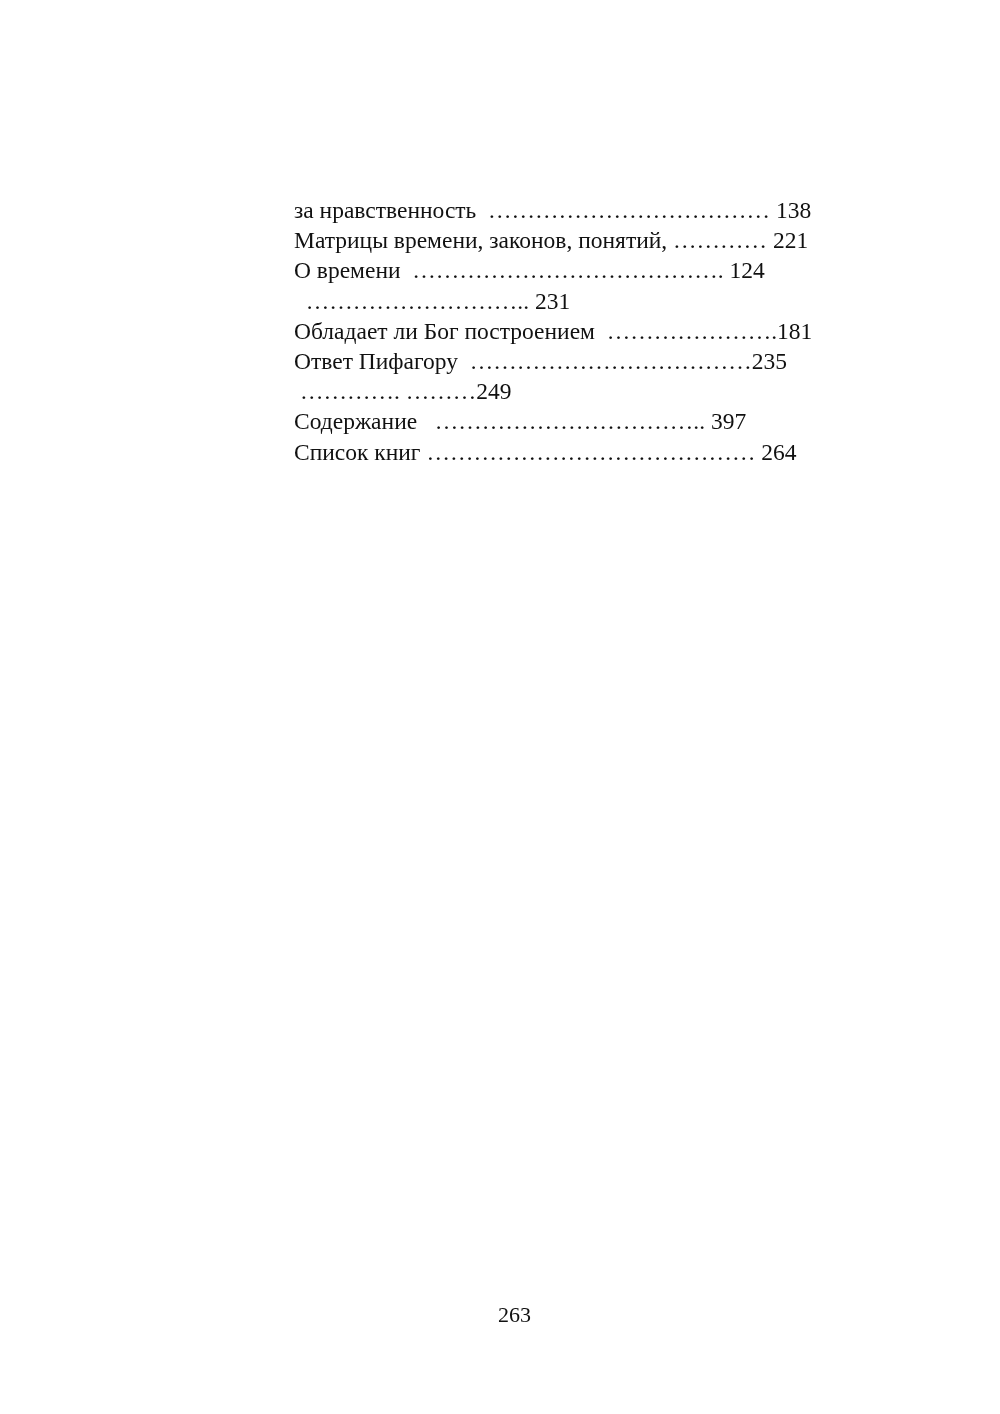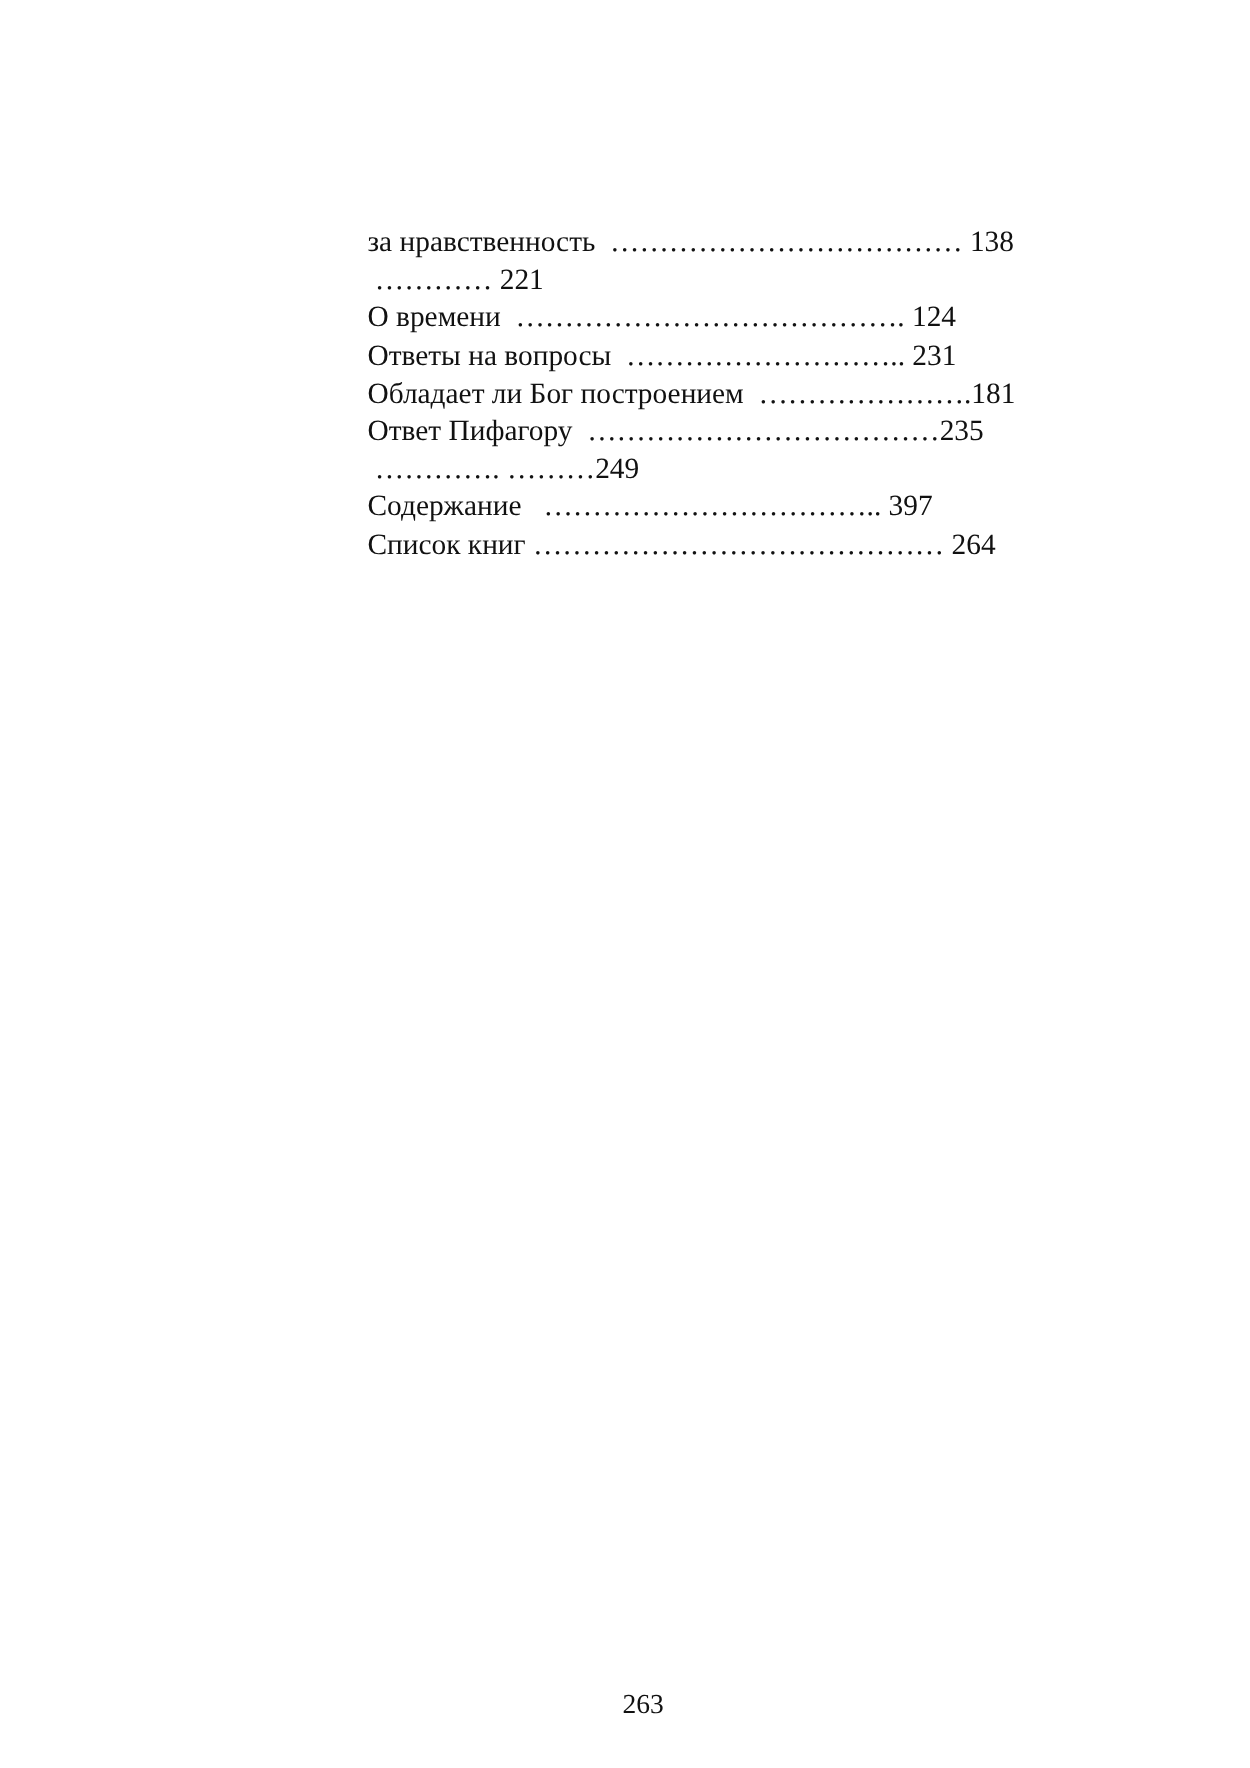--- a/index.html
+++ b/index.html
@@ -11,21 +11,21 @@
       width: 1000px;
       height: 1414px;
       position: relative;
       overflow: hidden;
       font-family: "Liberation Serif", "DejaVu Serif", serif;
       color: #111111;
     }
     .toc {
       position: absolute;
       left: 294px;
-      top: 179px;
+      top: 195px;
       width: 590px;
     }
     .toc-row {
       display: flex;
       align-items: baseline;
       height: 30.2px;
       font-size: 23.5px;
       line-height: 30px;
       white-space: nowrap;
     }
@@ -34,43 +34,42 @@
     }
     .page-number {
       position: absolute;
       left: 0;
       width: 916px;
       top: 1302px;
       text-align: center;
       font-size: 22px;
       padding-left: 113px;
       box-sizing: border-box;
-      margin-top: 48px;
     }
   </style>
 </head>
 <body>
 
 <div class="toc">
   <div class="toc-row">
     <span>за нравственность</span>
       <span>  ………………………………</span>
       <span> 138</span>
   </div>
   <div class="toc-row">
+    <span>Матрицы времени, законов, понятий,</span>
       <span> …………</span>
       <span> 221</span>
   </div>
   <div class="toc-row">
     <span>О времени</span>
       <span>  ………………………………….</span>
       <span> 124</span>
   </div>
   <div class="toc-row">
-    <span>Ответы на вопросы</span>
       <span>  ………………………..</span>
       <span> 231</span>
   </div>
   <div class="toc-row">
     <span>Обладает ли Бог построением</span>
       <span>  ………………….</span>
       <span>181</span>
   </div>
   <div class="toc-row">
     <span>Ответ Пифагору</span>

